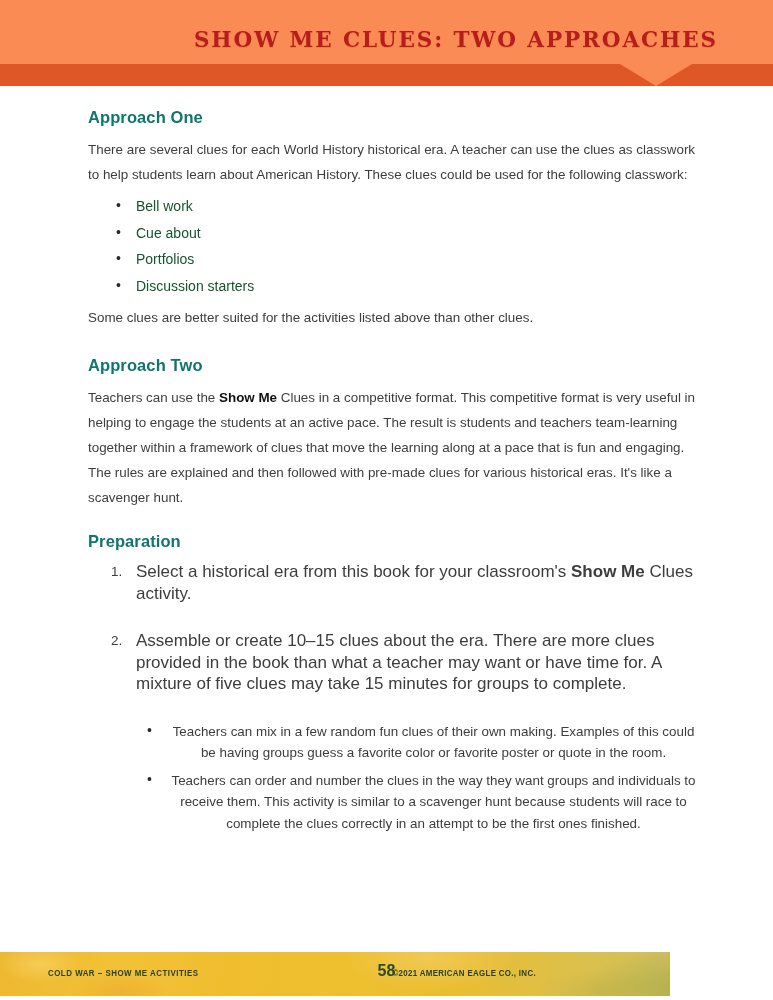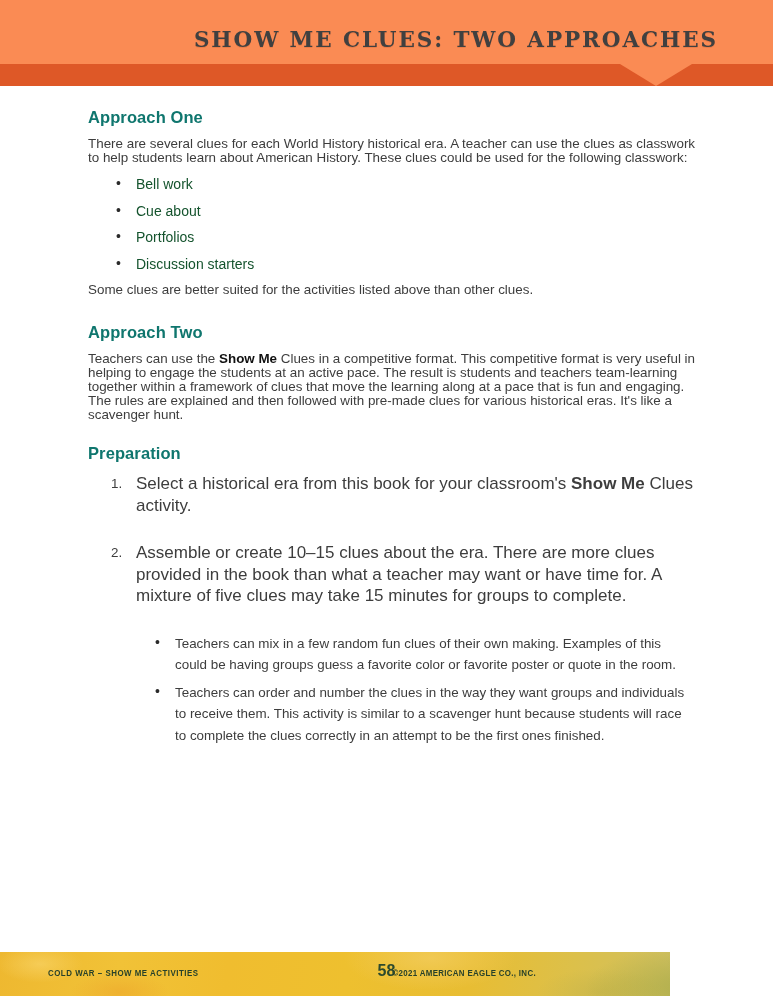--- a/index.html
+++ b/index.html
@@ -43,21 +43,21 @@
     width: 0;
     height: 0;
     border-left: 36px solid transparent;
     border-right: 36px solid transparent;
     border-top: 22px solid #fa8b54;
   }
   .header-title {
     position: absolute;
     top: 29px;
     right: 55px;
-    color: #404040;
+    color: #b91c1c;
     font-family: "DejaVu Serif", serif;
     font-weight: bold;
     font-size: 21.5px;
     letter-spacing: 1.9px;
     line-height: 1;
     white-space: nowrap;
     text-shadow: 0 1px 0 rgba(160,60,20,0.18);
   }
 
   
@@ -69,21 +69,21 @@
   }
   .section-heading {
     font-size: 16.5px;
     font-weight: bold;
     color: #0f766e;
     margin: 0 0 10px 0;
     letter-spacing: 0.1px;
   }
   .body-text {
     font-size: 13.4px;
-    line-height: 14px;
+    line-height: 25px;
     color: #3d3d3d;
     margin: 0;
   }
   .body-text b, .li-text b, .num-text b {
     font-weight: bold;
     color: #111111;
   }
 
   ul.bullets {
     list-style: none;
@@ -133,22 +133,23 @@
     content: counter(prep) ".";
     position: absolute;
     left: 23px;
     top: 0;
     color: #3d3d3d;
     font-size: 13.4px;
   }
 
   ul.subbullets {
     list-style: none;
-    margin: 16px;
-    padding: 0;
+    margin: 8px;
+    padding: 0;
+    text-align: center;
   }
   ul.subbullets > li {
     position: relative;
     padding-left: 71px;
     font-size: 13.4px;
     line-height: 21.5px;
     color: #3d3d3d;
     margin-bottom: 6px;
   }
   ul.subbullets > li::before {

